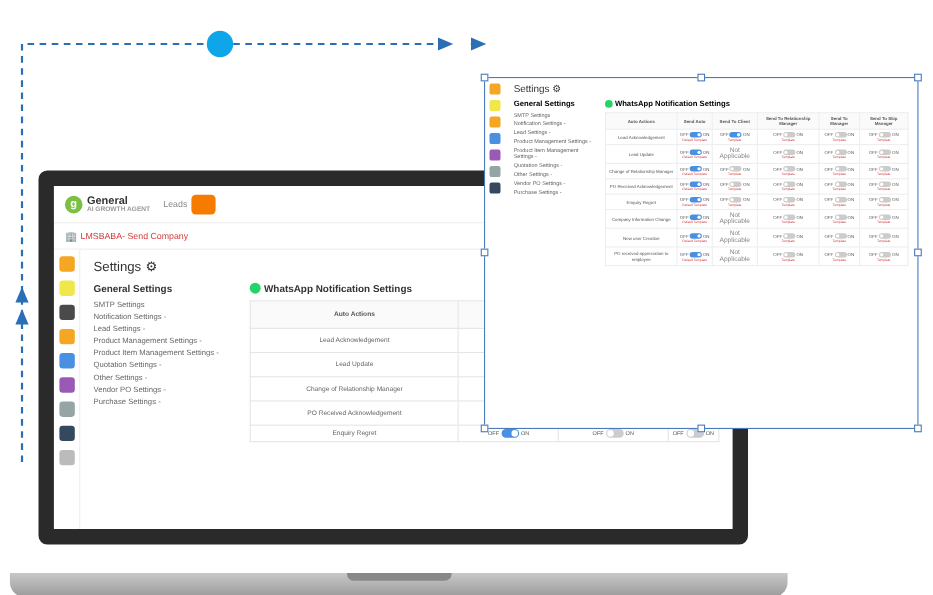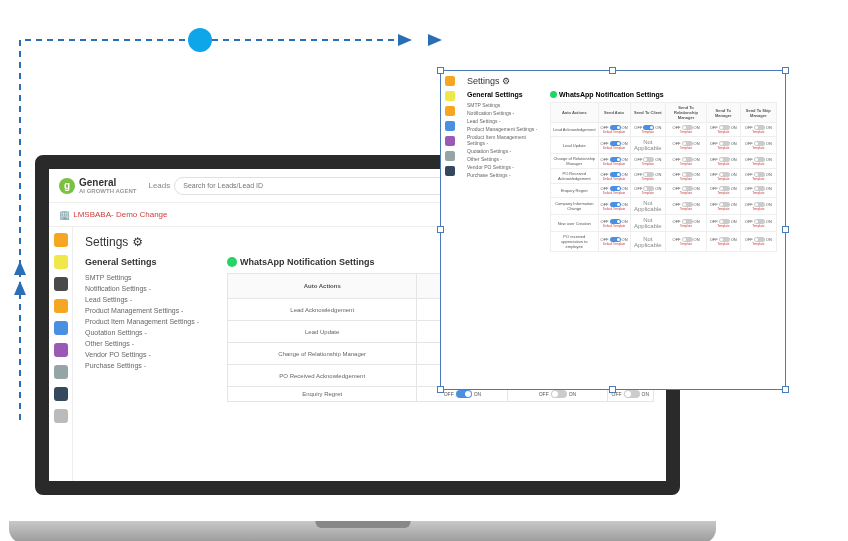--- a/index.html
+++ b/index.html
@@ -56,21 +56,21 @@
 .tog{display:flex;align-items:center;gap:2px;font-size:5px}
 .tog-sw{width:16px;height:8px;border-radius:4px;position:relative}
 .on{background:#4a90e2}.off{background:#ccc}
 .tog-sw::after{content:"";position:absolute;width:6px;height:6px;background:#fff;border-radius:50%;top:1px}
 .on::after{right:1px}.off::after{left:1px}
 .tmpl{font-size:5px;color:#d13b3b}
 .tmpl2{font-size:5px;color:#4a90e2}
 .na{font-size:6px;color:#888}
 
 
-.float{position:absolute;left:440px;top:70px;width:346px;height:320px;background:#fff;border:1px solid #4a7ab8}
+.float{position:absolute;left:440px;top:70px;width:395px;height:320px;background:#fff;border:1px solid #4a7ab8}
 .fhandle{position:absolute;width:7px;height:7px;background:#fff;border:1px solid #4a7ab8}
 .h-tl{top:-4px;left:-4px}.h-tr{top:-4px;right:-4px}.h-bl{bottom:-4px;left:-4px}.h-br{bottom:-4px;right:-4px}
 .h-tm{top:-4px;left:50%;margin-left:-4px}.h-bm{bottom:-4px;left:50%;margin-left:-4px}
 .h-ml{top:50%;left:-4px;margin-top:-4px}.h-mr{top:50%;right:-4px;margin-top:-4px}
 .float-body{display:flex;height:100%}
 .frail{width:18px;display:flex;flex-direction:column;gap:5px;padding-top:5px;align-items:center}
 .frail-i{width:10px;height:10px;border-radius:2px}
 .fcontent{flex:1;padding:5px 8px;overflow:hidden}
 .ftitle{font-size:9px;color:#333;margin-bottom:5px}
 .flayout{display:flex;gap:8px}
@@ -112,29 +112,28 @@
     <div class="hdr">
       <div class="logo">
         <div class="logo-g">g</div>
         <div>
           <span>General</span>
           <span class="logo-sub">AI GROWTH AGENT</span>
         </div>
       </div>
       <div class="search">
         <span class="search-lbl">Leads</span>
-        <input class="search-in" placeholder="Search for Leads/Lead ID" style="">
         <button class="search-btn"></button>
       </div>
     </div>
 
     <div class="sub">
       <div class="sub-left">
         <span class="sub-logo">🏢</span>
-        <span class="sub-title">LMSBABA- Demo Change</span>
+        <span class="sub-title">LMSBABA- Send Company</span>
       </div>
       <div class="sub-right">
         <div>⏱<span>Dashboard</span></div>
         <div>✉<span>Leads</span></div>
       </div>
     </div>
 
     <div class="body">
       <div class="rail">
         <div class="rail-i c1"></div>

